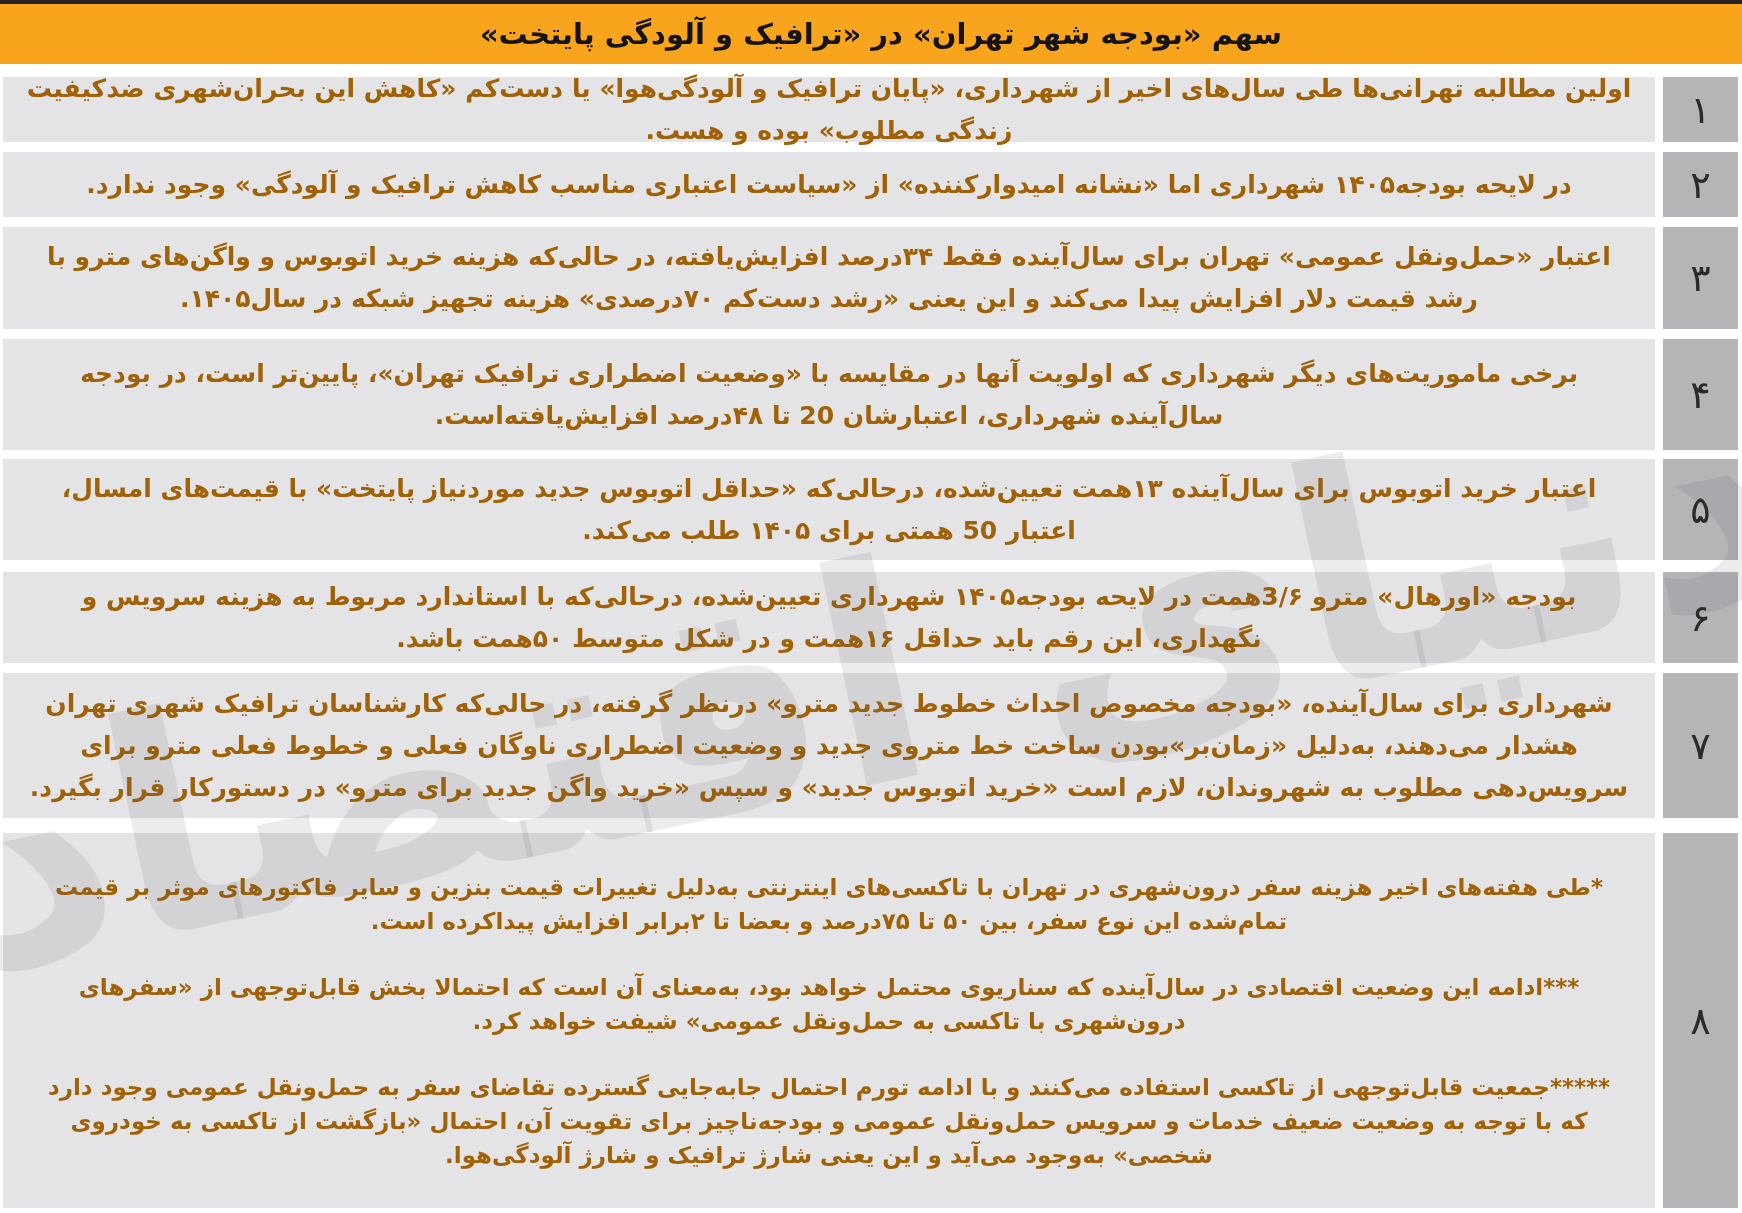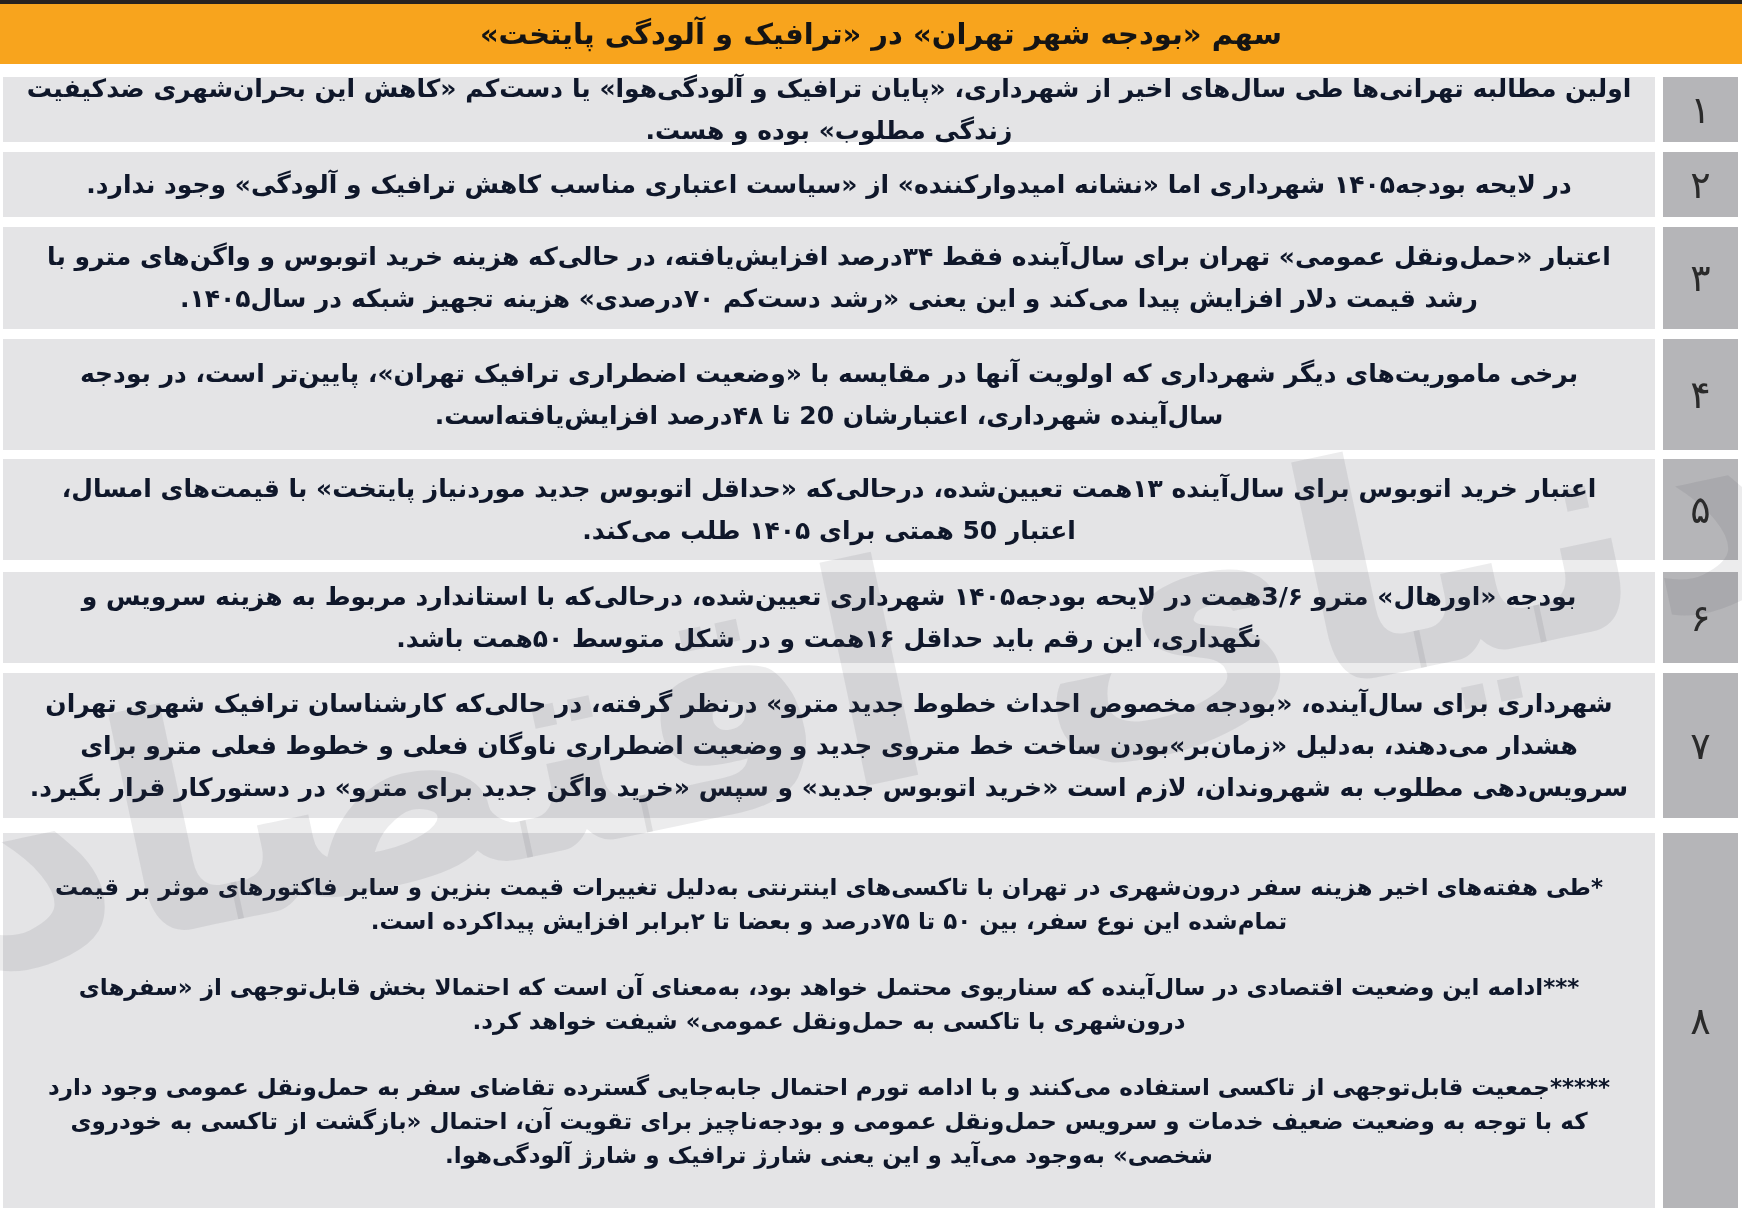--- a/index.html
+++ b/index.html
@@ -31,21 +31,21 @@
     display:flex;align-items:center;justify-content:center;
     font-size:38px;color:#2a2a2a;
   }
   .row-text{
     flex:1;
     background:#e4e4e6;
     display:flex;flex-direction:column;justify-content:center;
     text-align:center;
     font-weight:bold;
     font-size:25px;line-height:42px;
-    color:#0f172a;
+    color:#a16207;
     padding:0 22px;
   }
   .row-1{height:65px;margin-bottom:10px;}
   .row-2{height:65px;margin-bottom:10px;}
   .row-3{height:102px;margin-bottom:10px;}
   .row-4{height:111px;margin-bottom:9px;}
   .row-5{height:101px;margin-bottom:12px;}
   .row-6{height:91px;margin-bottom:10px;}
   .row-7{height:145px;margin-bottom:15px;}
   .row-8{height:375px;margin-bottom:0;}

